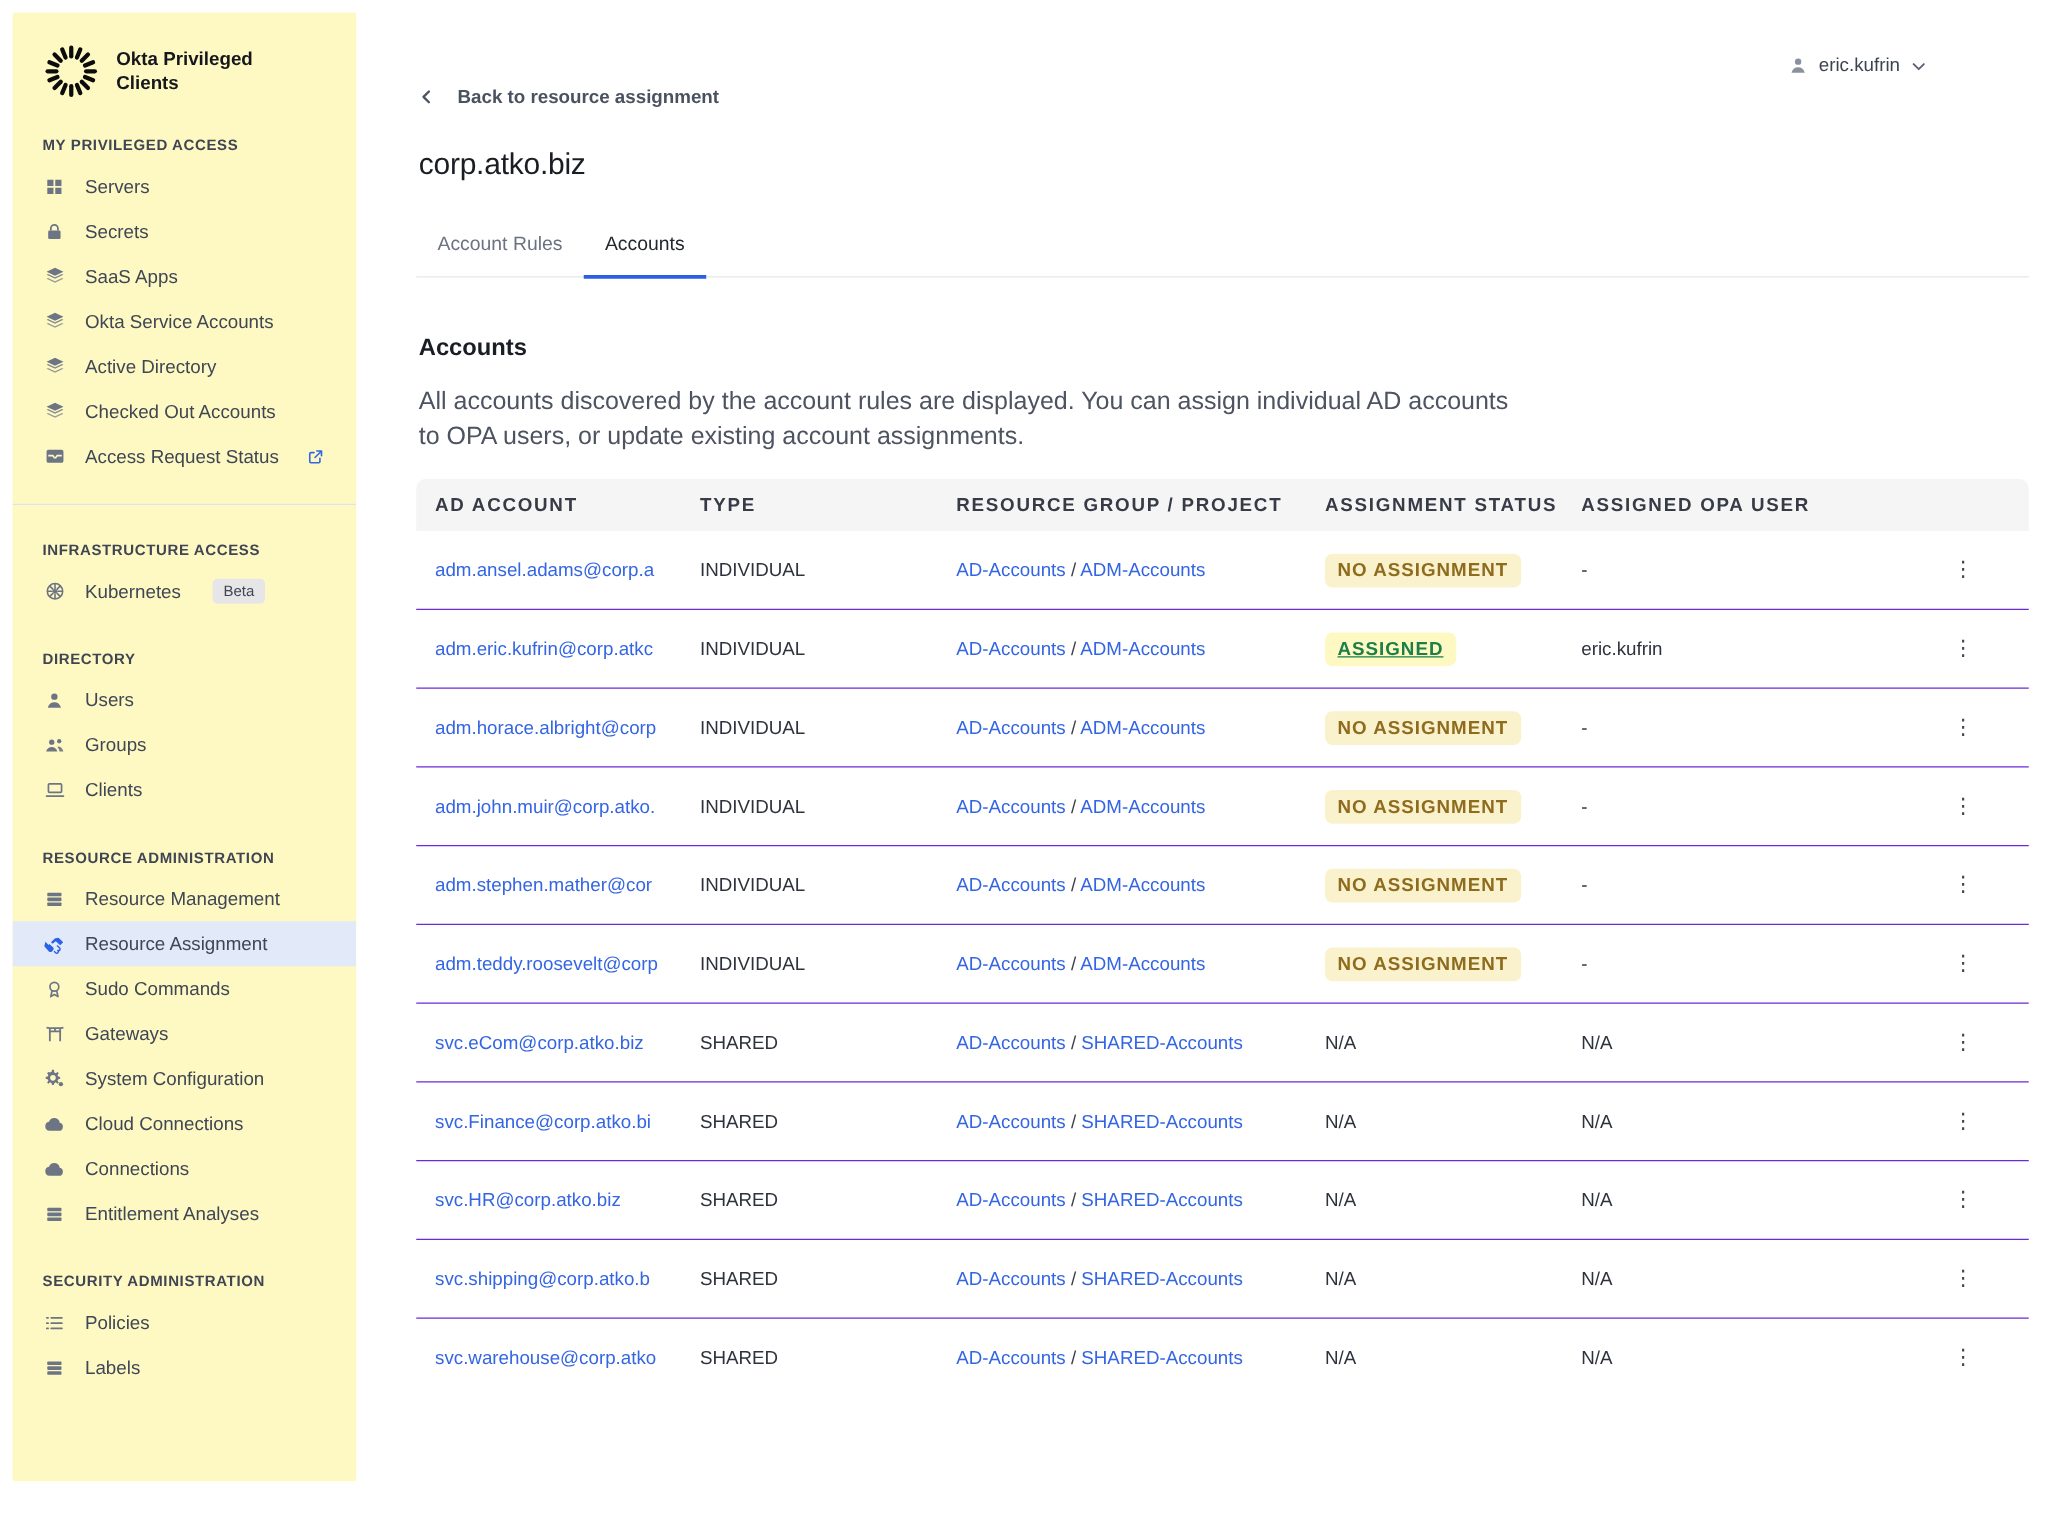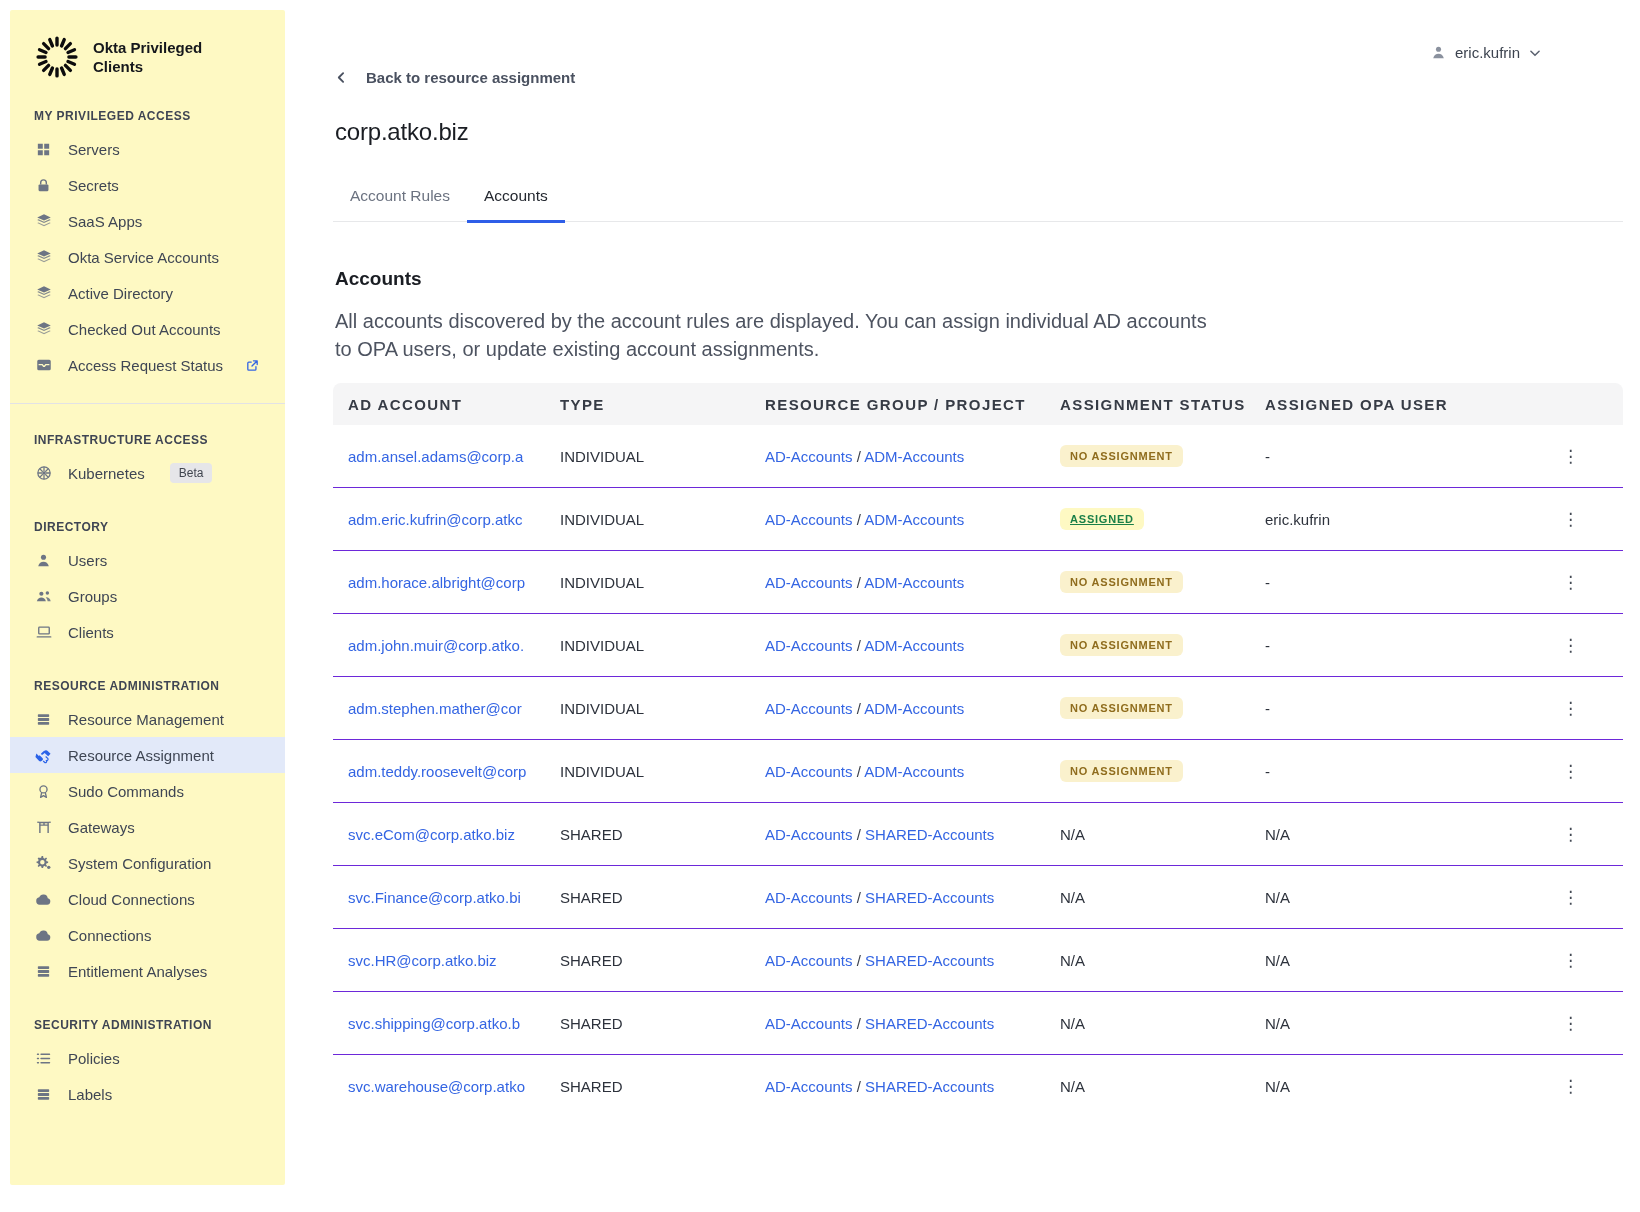--- a/index.html
+++ b/index.html
@@ -80,21 +80,21 @@
   .c2{width:205px;}
   .c3{width:295px;}
   .c4{width:205px;}
   .c5{width:240px;}
   .c6{width:118px;display:flex;justify-content:flex-end;padding-right:38px;}
   .td.c1 a{display:block;max-width:200px;white-space:nowrap;overflow:hidden;}
   a.link{color:#3465e3;text-decoration:none;cursor:pointer;}
   .slash{color:#3a3f4a;}
   .badge{
     display:inline-block;padding:5px 10px 4px 10px;border-radius:6px;
-    font-size:11px;font-weight:bold;letter-spacing:.8px;line-height:1.2;
+    font-size:15px;font-weight:bold;letter-spacing:.8px;line-height:1.2;
   }
   .badge-warning{background:#faf1cd;color:#8f6c1d;}
   .badge-success{background:#fef9c3;color:#1a7f48;text-decoration:underline;}
   .kebab{
     font-size:17px;color:#444a55;cursor:pointer;line-height:1;
     font-family:"DejaVu Sans", sans-serif;padding:4px 6px;
   }
 </style>
 </head>
 <body>

